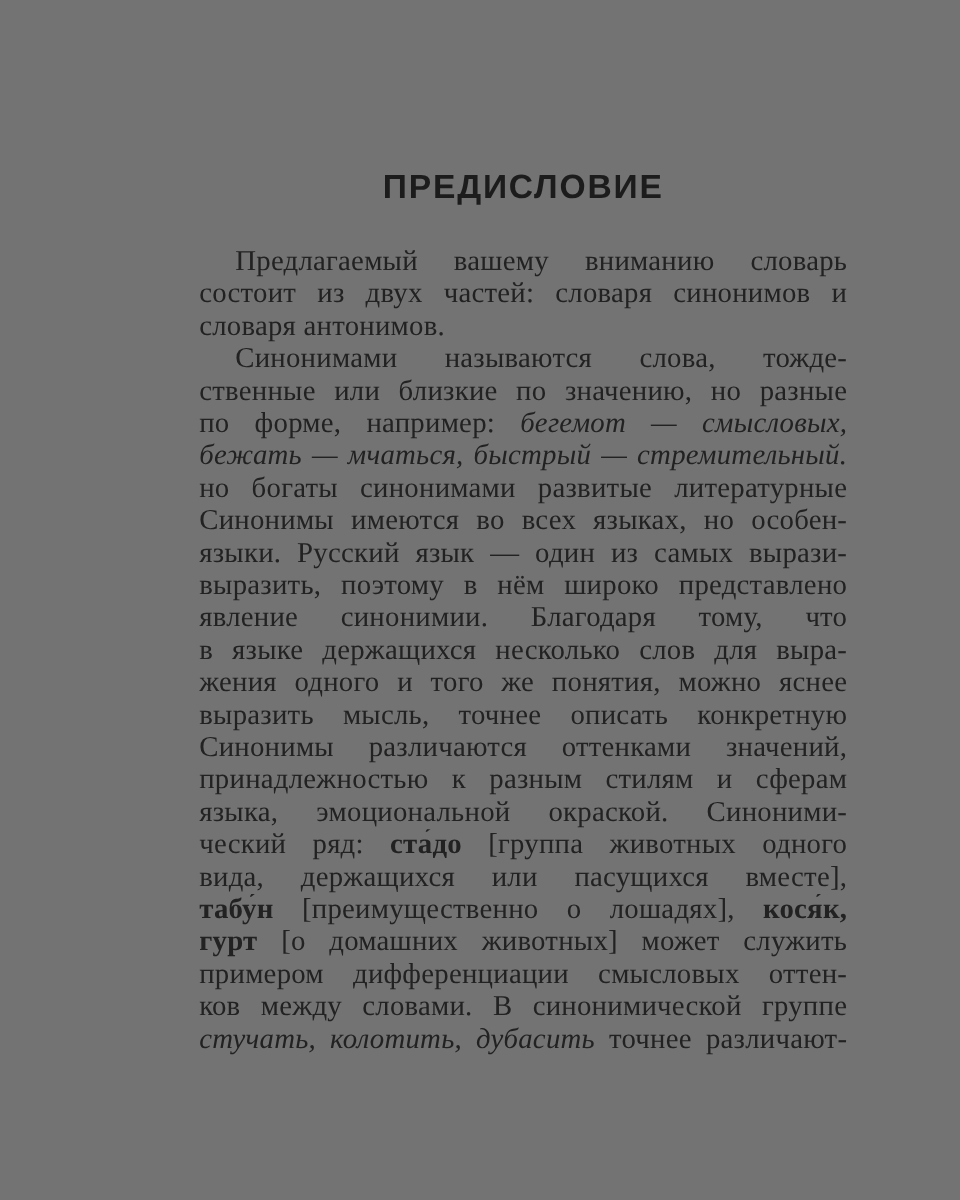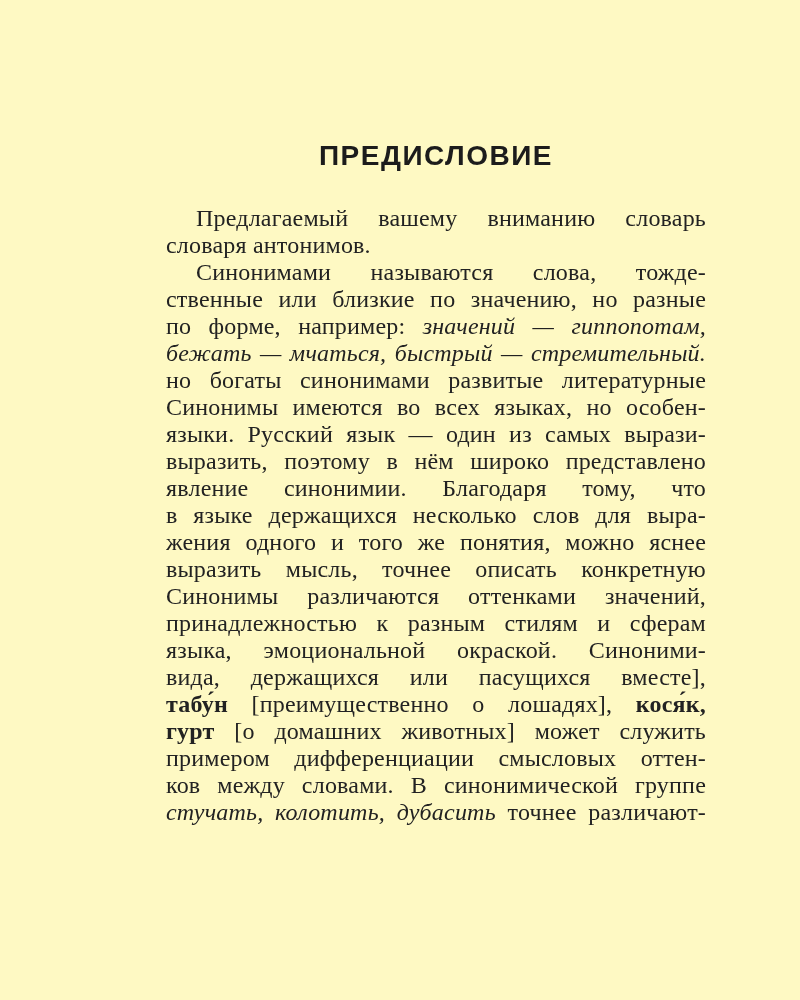--- a/index.html
+++ b/index.html
@@ -4,21 +4,21 @@
 <style>
   html, body {
     margin: 0;
     padding: 0;
     background: #ffffff;
   }
   .page {
     position: relative;
     width: 800px;
     height: 1000px;
-    background: #fef9c3;
+    background: #737373;
     overflow: hidden;
   }
   .text-block {
     position: absolute;
     left: 166px;
     top: 140px;
     width: 540px;
   }
   .title {
     font-family: "Liberation Sans", "DejaVu Sans", sans-serif;
@@ -55,36 +55,38 @@
   .seg-b { font-weight: bold; }
 </style>
 </head>
 <body>
 
 <div class="page">
   <div class="text-block">
     <h1 class="title">ПРЕДИСЛОВИЕ</h1>
     <div class="body-text">
         <div class="line indent"><span class="seg-n">Предлагаемый вашему вниманию словарь</span></div>
+        <div class="line"><span class="seg-n">состоит из двух частей: словаря синонимов и</span></div>
         <div class="line endline"><span class="seg-n">словаря антонимов.</span></div>
         <div class="line indent"><span class="seg-n">Синонимами называются слова, тожде-</span></div>
         <div class="line"><span class="seg-n">ственные или близкие по значению, но разные</span></div>
-        <div class="line"><span class="seg-n">по форме, например: </span><span class="seg-i">значений — гиппопотам,</span></div>
+        <div class="line"><span class="seg-n">по форме, например: </span><span class="seg-i">бегемот — смысловых,</span></div>
         <div class="line"><span class="seg-i">бежать — мчаться, быстрый — стремительный.</span></div>
         <div class="line"><span class="seg-n">но богаты синонимами развитые литературные</span></div>
         <div class="line"><span class="seg-n">Синонимы имеются во всех языках, но особен-</span></div>
         <div class="line"><span class="seg-n">языки. Русский язык — один из самых вырази-</span></div>
         <div class="line"><span class="seg-n">выразить, поэтому в нём широко представлено</span></div>
         <div class="line"><span class="seg-n">явление синонимии. Благодаря тому, что</span></div>
         <div class="line"><span class="seg-n">в языке держащихся несколько слов для выра-</span></div>
         <div class="line"><span class="seg-n">жения одного и того же понятия, можно яснее</span></div>
         <div class="line"><span class="seg-n">выразить мысль, точнее описать конкретную</span></div>
         <div class="line"><span class="seg-n">Синонимы различаются оттенками значений,</span></div>
         <div class="line"><span class="seg-n">принадлежностью к разным стилям и сферам</span></div>
         <div class="line"><span class="seg-n">языка, эмоциональной окраской. Синоними-</span></div>
+        <div class="line"><span class="seg-n">ческий ряд: </span><span class="seg-b">ста́до</span><span class="seg-n"> [группа животных одного</span></div>
         <div class="line"><span class="seg-n">вида, держащихся или пасущихся вместе],</span></div>
         <div class="line"><span class="seg-b">табу́н</span><span class="seg-n"> [преимущественно о лошадях], </span><span class="seg-b">кося́к,</span></div>
         <div class="line"><span class="seg-b">гурт</span><span class="seg-n"> [о домашних животных] может служить</span></div>
         <div class="line"><span class="seg-n">примером дифференциации смысловых оттен-</span></div>
         <div class="line"><span class="seg-n">ков между словами. В синонимической группе</span></div>
         <div class="line"><span class="seg-i">стучать, колотить, дубасить</span><span class="seg-n"> точнее различают-</span></div>
       </div>
   </div>
 </div>
 

